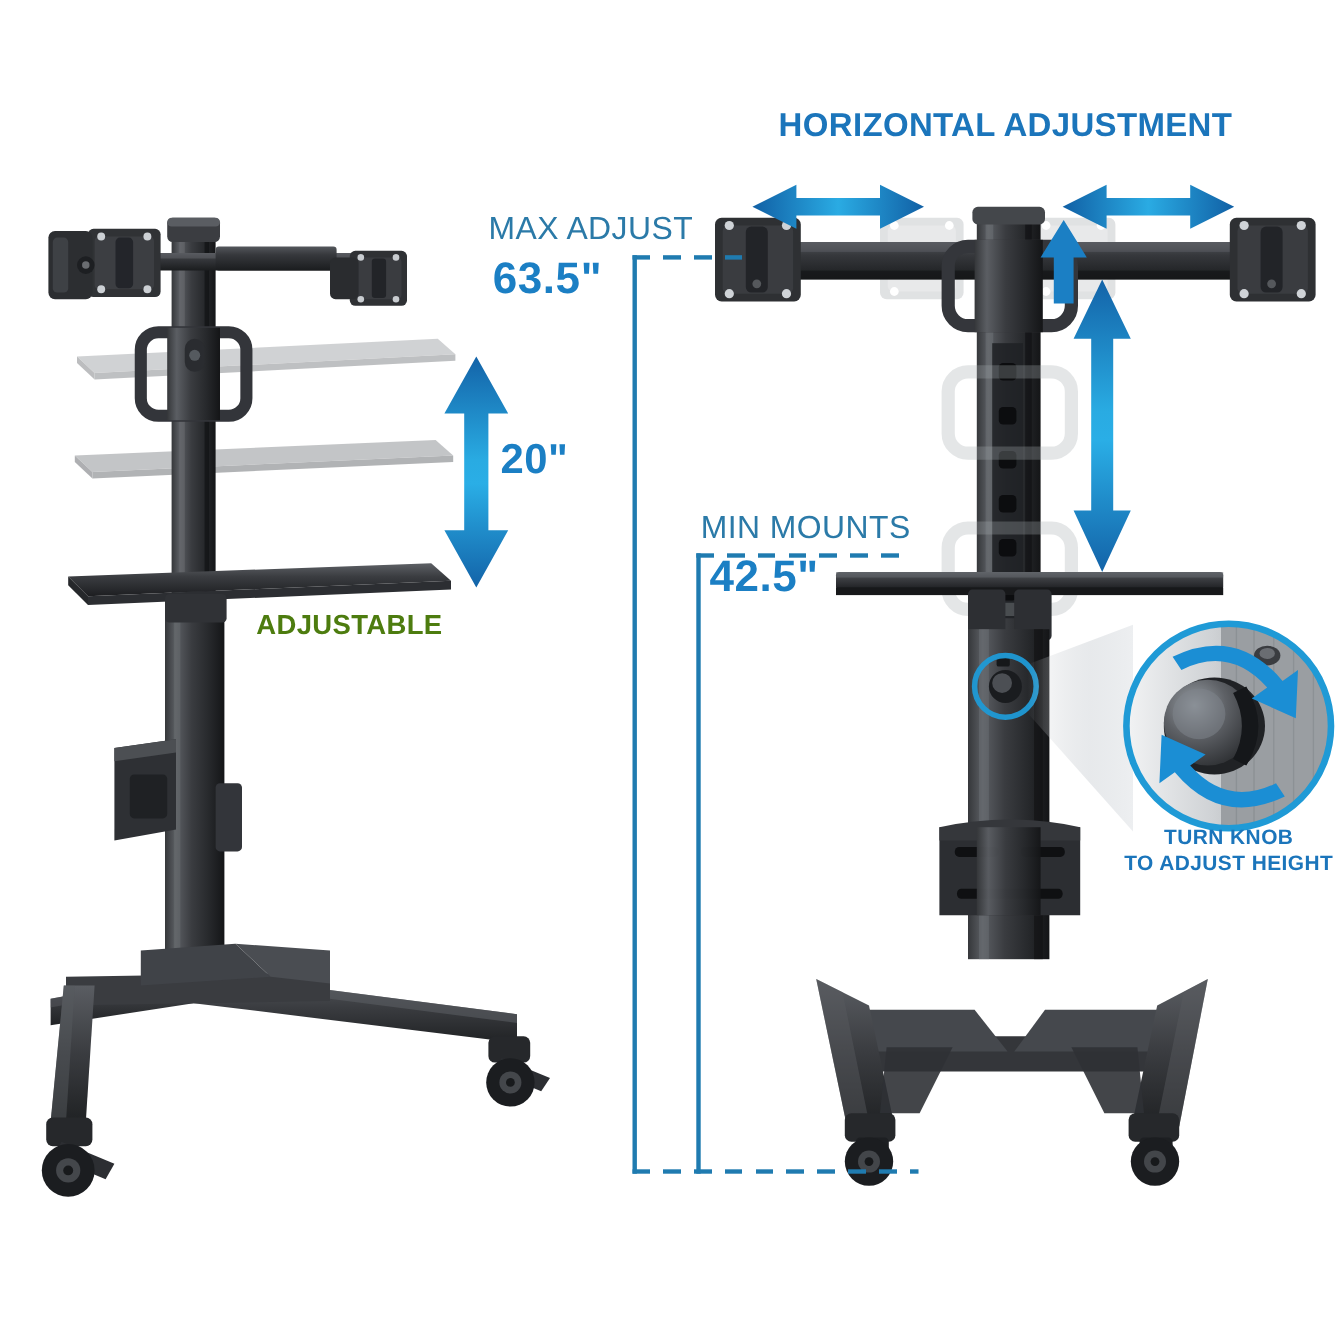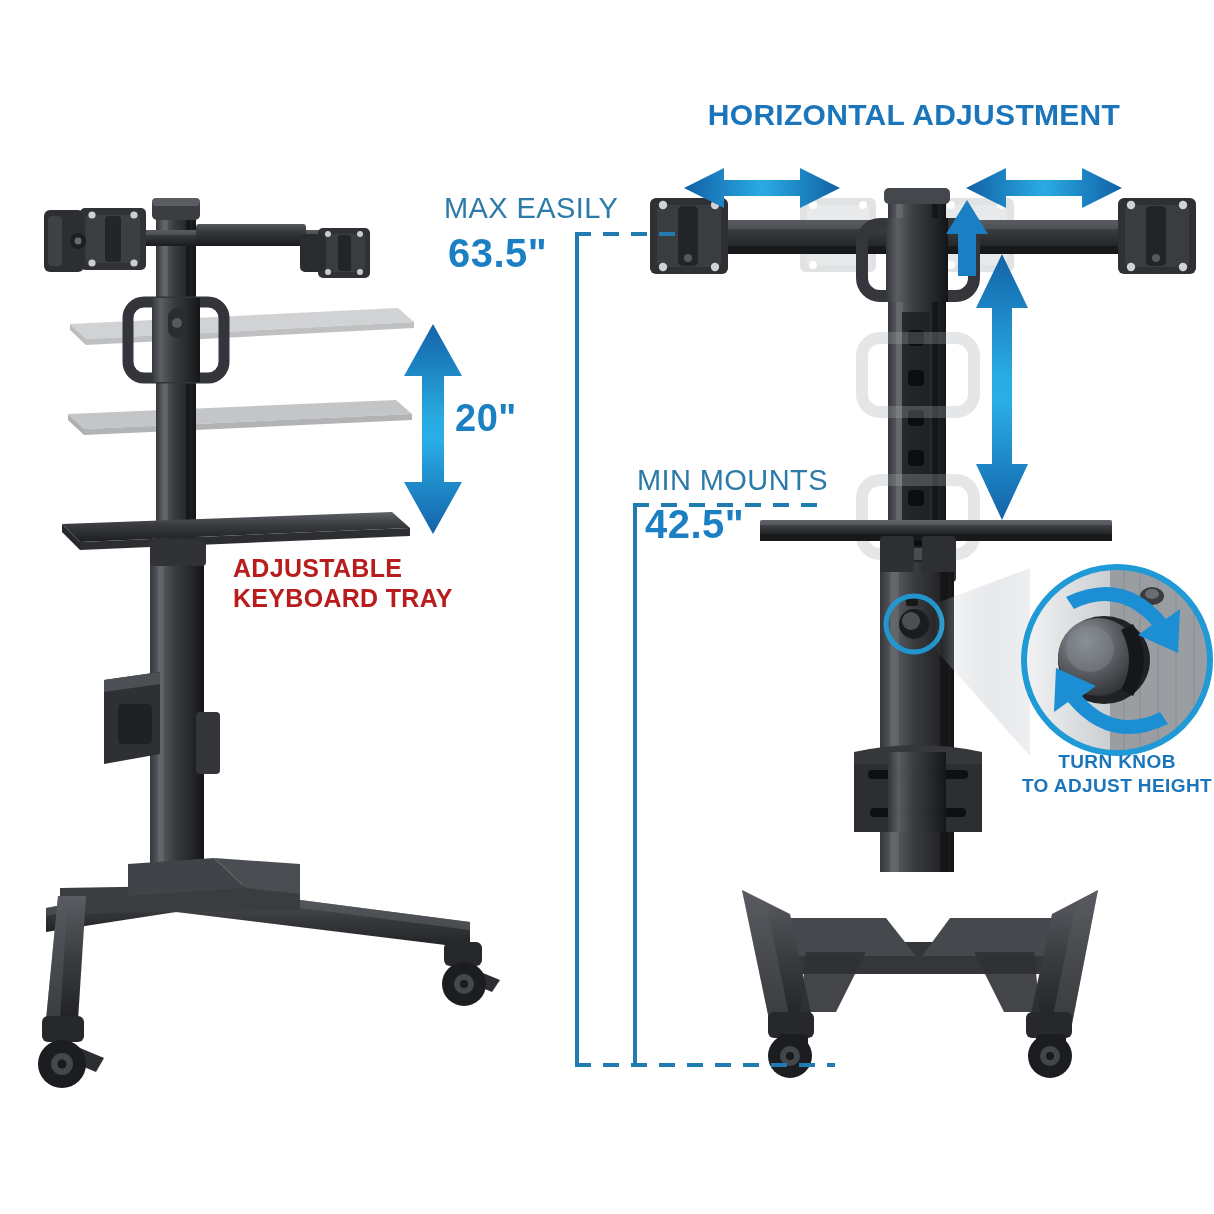--- a/index.html
+++ b/index.html
@@ -19,21 +19,21 @@
   .hdr-main{left:614px;top:86px;width:600px;font-size:30px;}
   .lbl-light{
     position:absolute;color:#2b7aa8;font-size:29px;font-weight:400;
     letter-spacing:.4px;white-space:nowrap;
   }
   .lbl-big{
     position:absolute;color:#1b7fc4;font-size:40px;font-weight:bold;
     letter-spacing:.5px;white-space:nowrap;
   }
   .lbl-bold{
-    position:absolute;color:#b91c1c;font-size:25px;font-weight:bold;
+    position:absolute;color:#4d7c0f;font-size:25px;font-weight:bold;
     line-height:1.2;letter-spacing:.3px;
   }
   .lbl-knob{
     position:absolute;color:#1b75bb;font-size:19px;font-weight:bold;
     line-height:1.25;letter-spacing:.4px;text-align:center;width:210px;
   }
   .lbl-20{
     position:absolute;color:#1b7fc4;font-size:38px;font-weight:bold;
     letter-spacing:.5px;
   }
@@ -403,31 +403,30 @@
 
   <div class="dashline" style="left:633px;top:491px;width:190px;"></div>
   <div class="vline" style="left:633px;top:491px;height:564px;"></div>
 
   <div class="dashline" style="left:575px;top:1051px;width:260px;"></div>
 
   <div class="hdr hdr-main">
     <div>HORIZONTAL ADJUSTMENT</div>
   </div>
 
-  <div class="lbl-light" style="left:444px;top:180px;">MAX EASILY</div>
+  <div class="lbl-light" style="left:444px;top:180px;">MAX ADJUST</div>
   <div class="lbl-big" style="left:448px;top:219px;">63.5"</div>
 
   <div class="lbl-light" style="left:637px;top:452px;">MIN MOUNTS</div>
   <div class="lbl-big" style="left:645px;top:490px;">42.5"</div>
 
   <div class="lbl-20" style="left:455px;top:385px;">20"</div>
 
   <div class="lbl-bold" style="left:233px;top:541px;">
     <div>ADJUSTABLE</div>
-    <div>KEYBOARD TRAY</div>
   </div>
 
   <div class="lbl-knob" style="left:1012px;top:738px;">
     <div>TURN KNOB</div>
     <div>TO ADJUST HEIGHT</div>
   </div>
 
 </div>
 
 </body></html>

